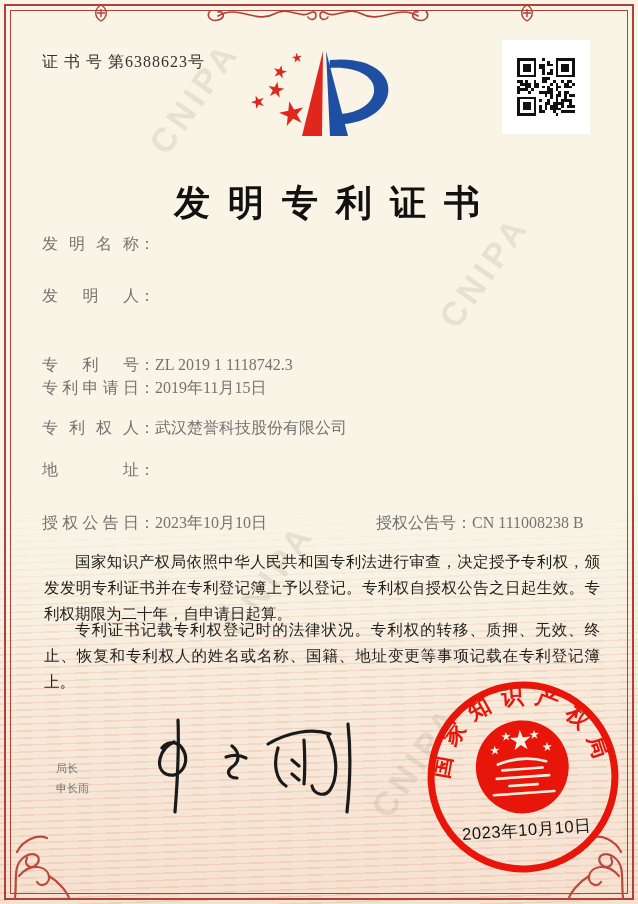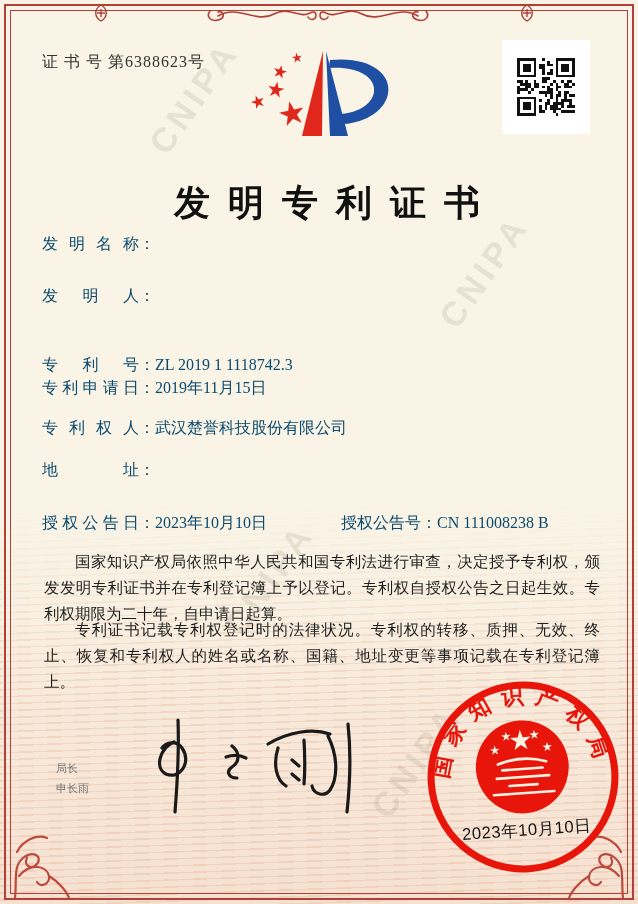--- a/index.html
+++ b/index.html
@@ -12,23 +12,23 @@
       repeating-linear-gradient(178deg, rgba(221,145,115,.22) 0 1.5px, rgba(0,0,0,0) 1.5px 7px),
       linear-gradient(180deg, rgba(248,234,223,.05), rgba(245,220,203,.8));}
   .frame-outer{position:absolute;inset:4px;border:2px solid #b04038;pointer-events:none;}
   .frame-inner{position:absolute;inset:10px;border:1px solid #b04038;pointer-events:none;}
   .watermark{position:absolute;font:700 34px "Liberation Sans",sans-serif;letter-spacing:5px;
              color:rgba(128,112,92,.14);transform:rotate(-55deg);pointer-events:none;}
   .cert-no{position:absolute;left:42px;top:52px;font-size:16px;letter-spacing:1px;color:#333;text-align:right;}
   .title{position:absolute;left:0;right:0;top:142px;text-align:center;font-size:36px;font-weight:700;
          letter-spacing:18px;padding-left:34px;color:#111;margin-top:37px;}
   .row{position:absolute;left:42px;right:34px;font-size:16px;display:flex;align-items:flex-start;
-       line-height:1.45;color:#0c4a6e;}
+       line-height:1.45;color:#737373;}
   .flabel{flex:0 0 97px;text-align:justify;text-align-last:justify;}
-  .flabel2{flex:0 0 auto;}
+  .flabel2{flex:0 0 auto;margin-left:35px;}
   .colon{flex:0 0 auto;}
   .fvalue{flex:1;}
   .para{position:absolute;left:44px;right:38px;text-align:justify;font-size:15.5px;line-height:26px;
         text-indent:2em;color:#1e1e1e;margin-top:9px;}
   .officer{position:absolute;left:56px;top:758px;font-family:Liberation Sans, sans-serif;
            font-size:11px;color:#737373;line-height:1.85;}
   .qr-box{position:absolute;left:502px;top:40px;width:88px;height:94px;background:#fff;}
   .qr-box svg{position:absolute;left:15px;top:18px;}
   .sig{position:absolute;left:140px;top:712px;}
   .seal{position:absolute;left:422px;top:676px;transform:rotate(-4deg);}

